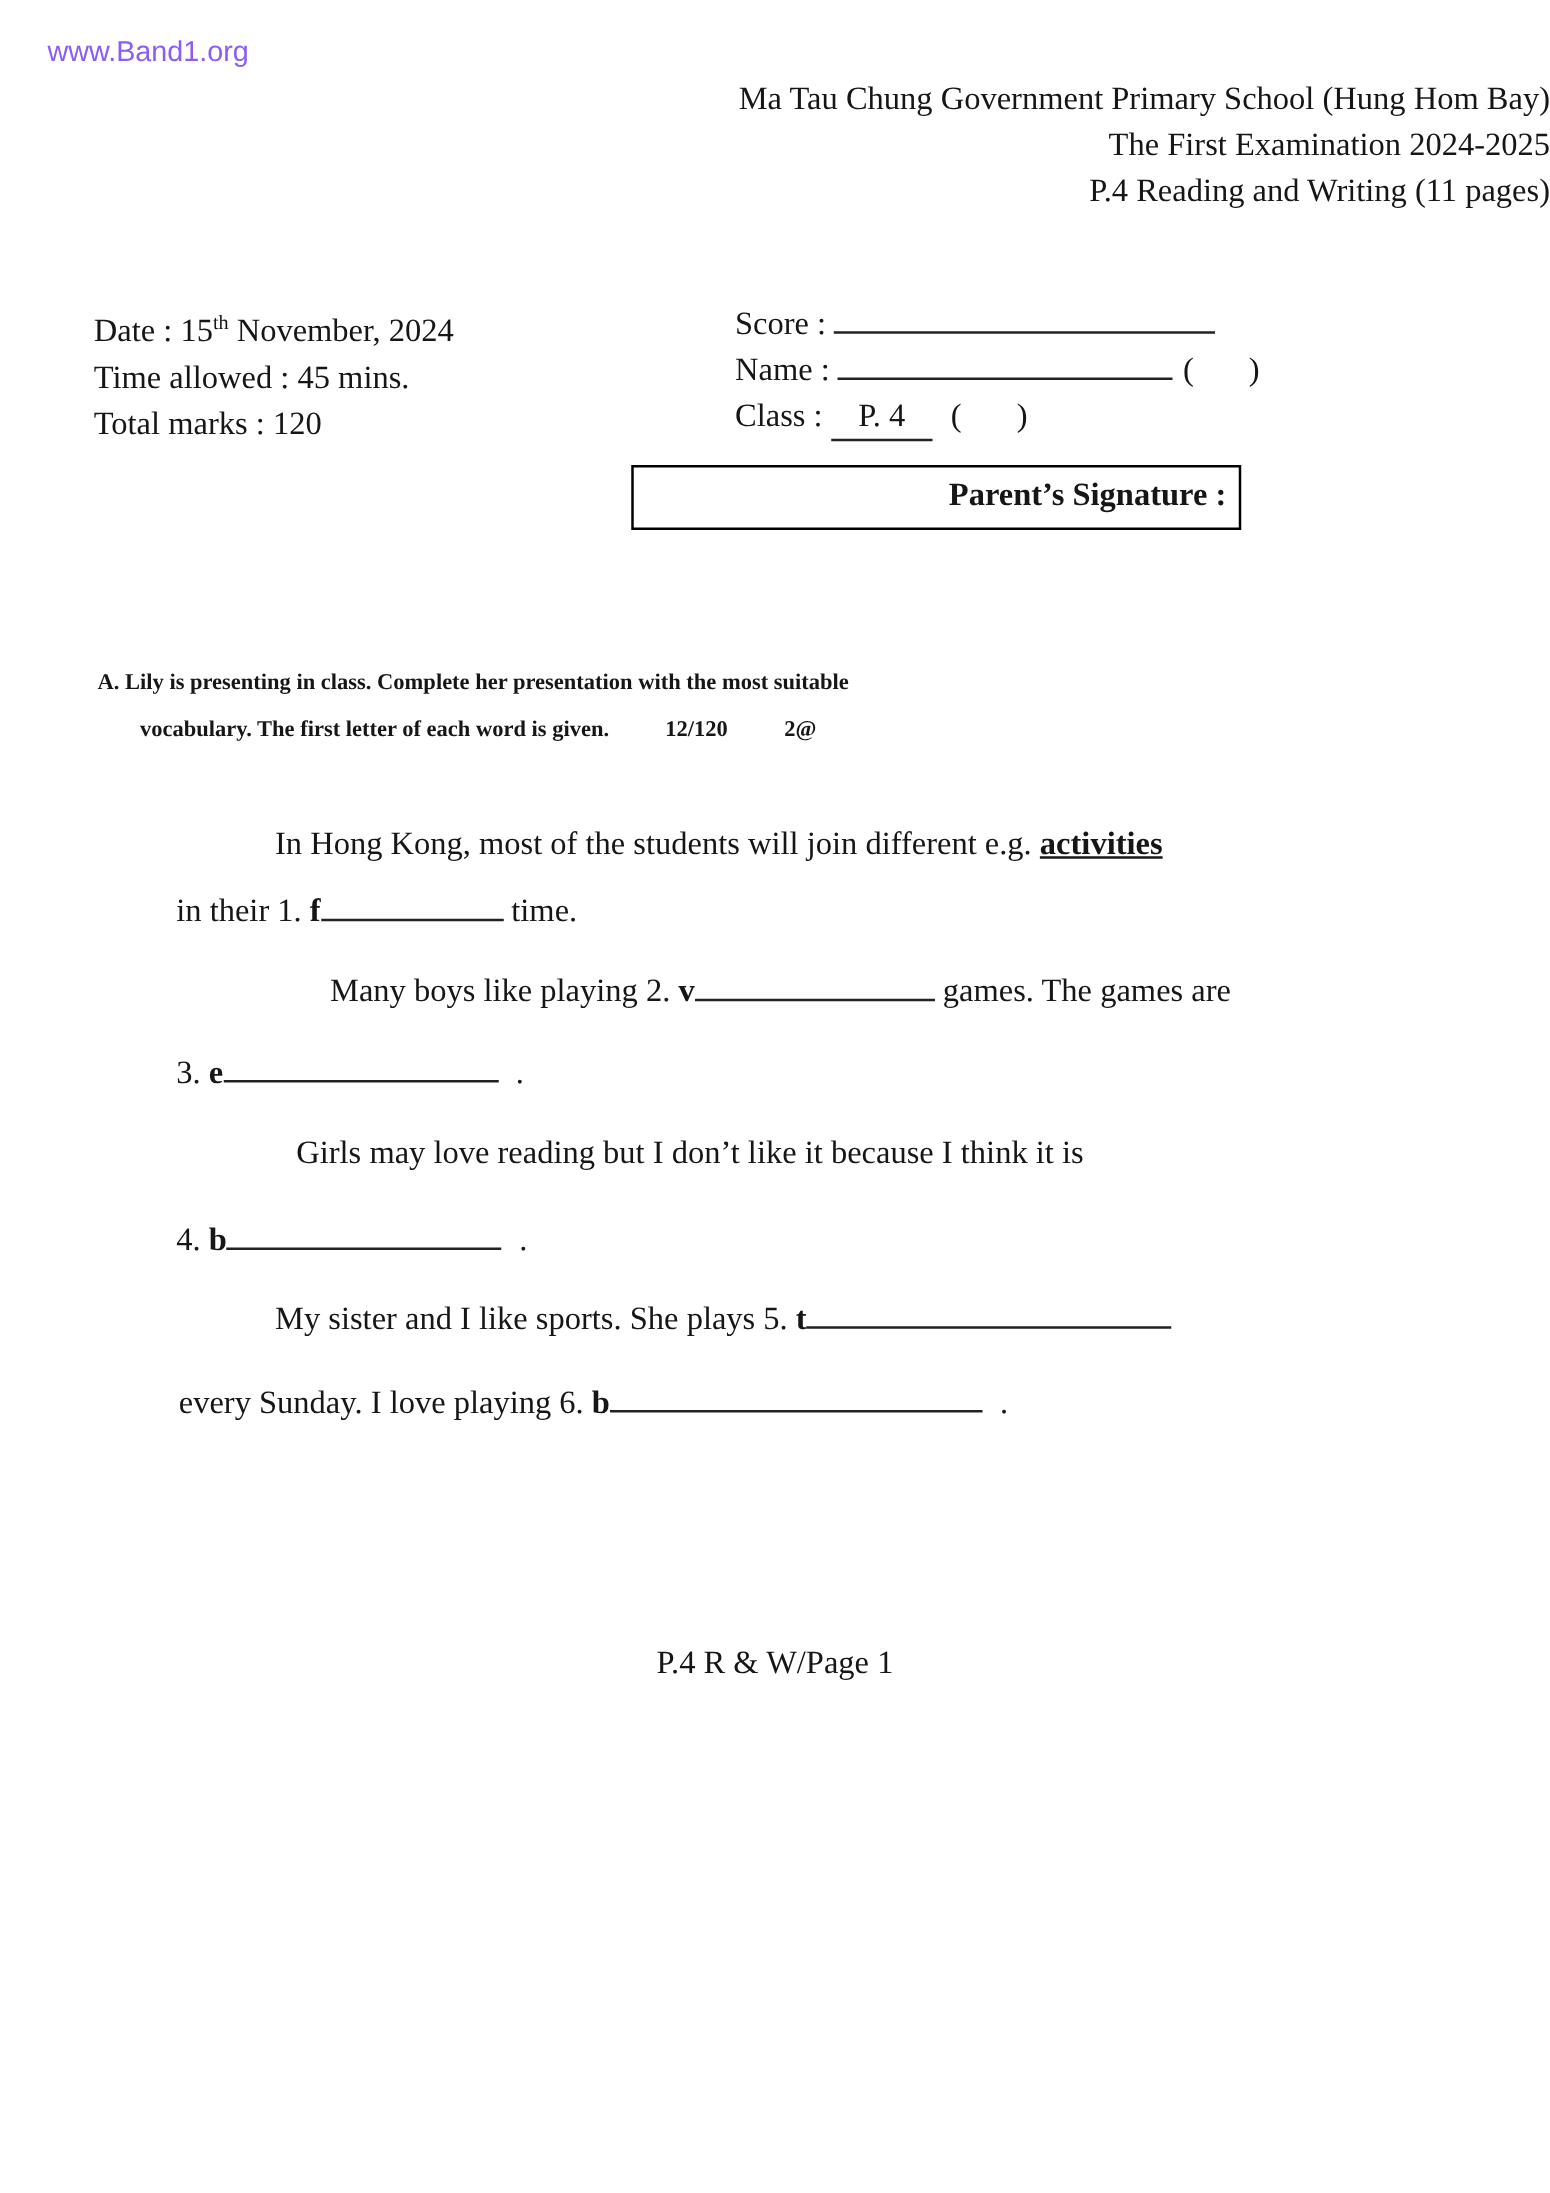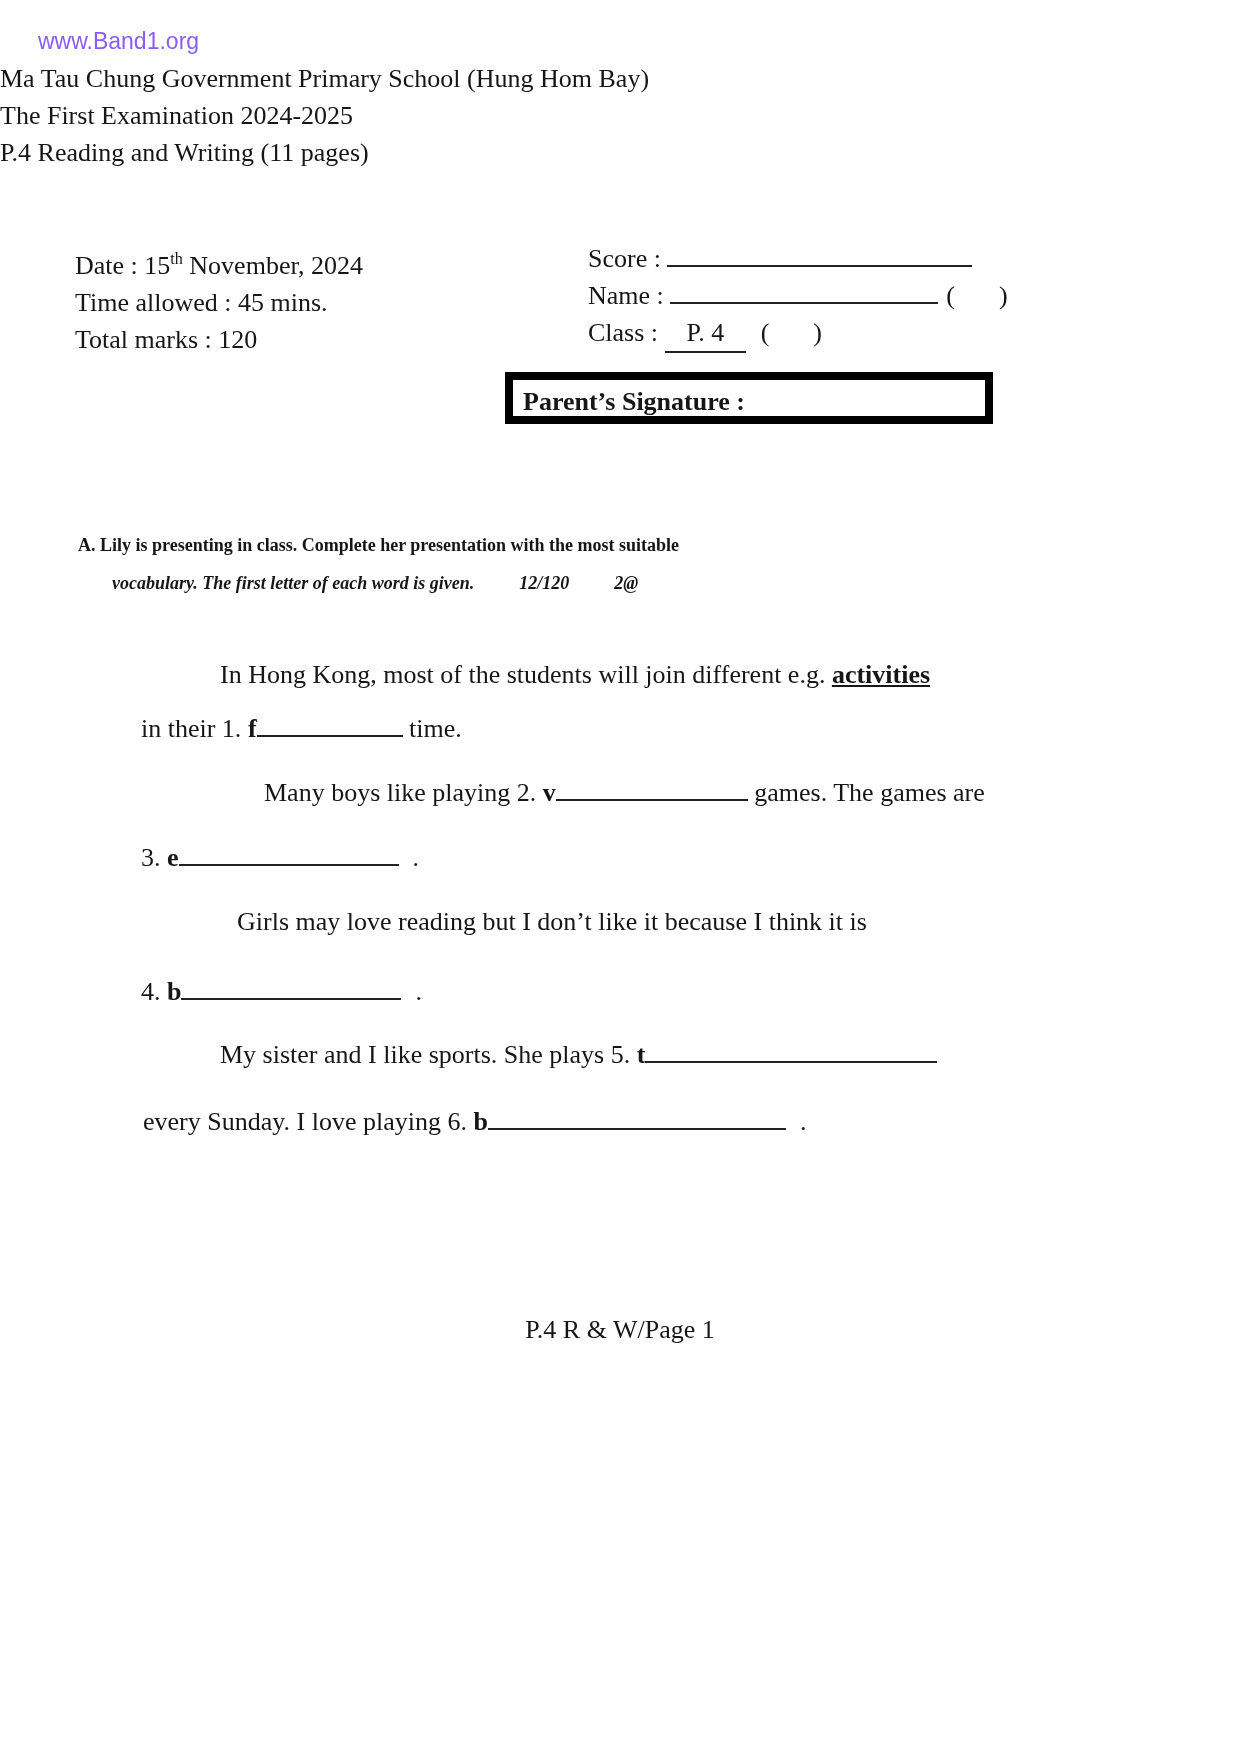--- a/index.html
+++ b/index.html
@@ -12,21 +12,21 @@
     color:#161616;
     overflow:hidden;
   }
   .watermark {
     position:absolute; top:28px; left:38px;
     font-family:"Liberation Sans", sans-serif;
     font-size:23px; color:#8b5cf6;
   }
   .header {
     position:absolute; top:60px; left:0; width:100%;
-    text-align:left; font-size:26px; line-height:37px;
+    text-align:right; font-size:26px; line-height:37px;
   }
   .meta-left {
     position:absolute; top:240px; left:75px;
     font-size:26px; line-height:37px;
   }
   .meta-right {
     position:absolute; top:240px; left:588px; width:600px;
     font-size:26px; line-height:37px;
   }
   sup { font-size:0.62em; }
@@ -36,29 +36,30 @@
   }
   .score-line { width:305px; }
   .name-line  { width:268px; }
   .class-line { padding:0 22px; }
   .paren-gap    { display:inline-block; width:44px; }
   .paren-gap-sm { display:inline-block; width:44px; }
   .meta-right .paren { margin-left:8px; }
   .sig-box {
     position:absolute; top:372px; left:505px;
     width:488px; height:52px;
-    border:8px solid #000000;
+    border:2px solid #000000;
     font-weight:bold; font-size:26px;
     padding:7px 10px;
+    text-align:right;
   }
   .section-a {
     position:absolute; top:526px; left:78px; width:1100px;
     font-weight:bold; font-size:18px; line-height:38px;
   }
-  .section-a .line2 { margin-left:34px;font-style:italic; }
+  .section-a .line2 { margin-left:34px; }
   .gap-40 { display:inline-block; width:36px; }
   .pline {
     position:absolute;
     font-size:26px;
     white-space:nowrap;
   }
   .given { font-weight:bold; }
   .answer { font-weight:bold; text-decoration:underline; }
   .blank {
     display:inline-block;

